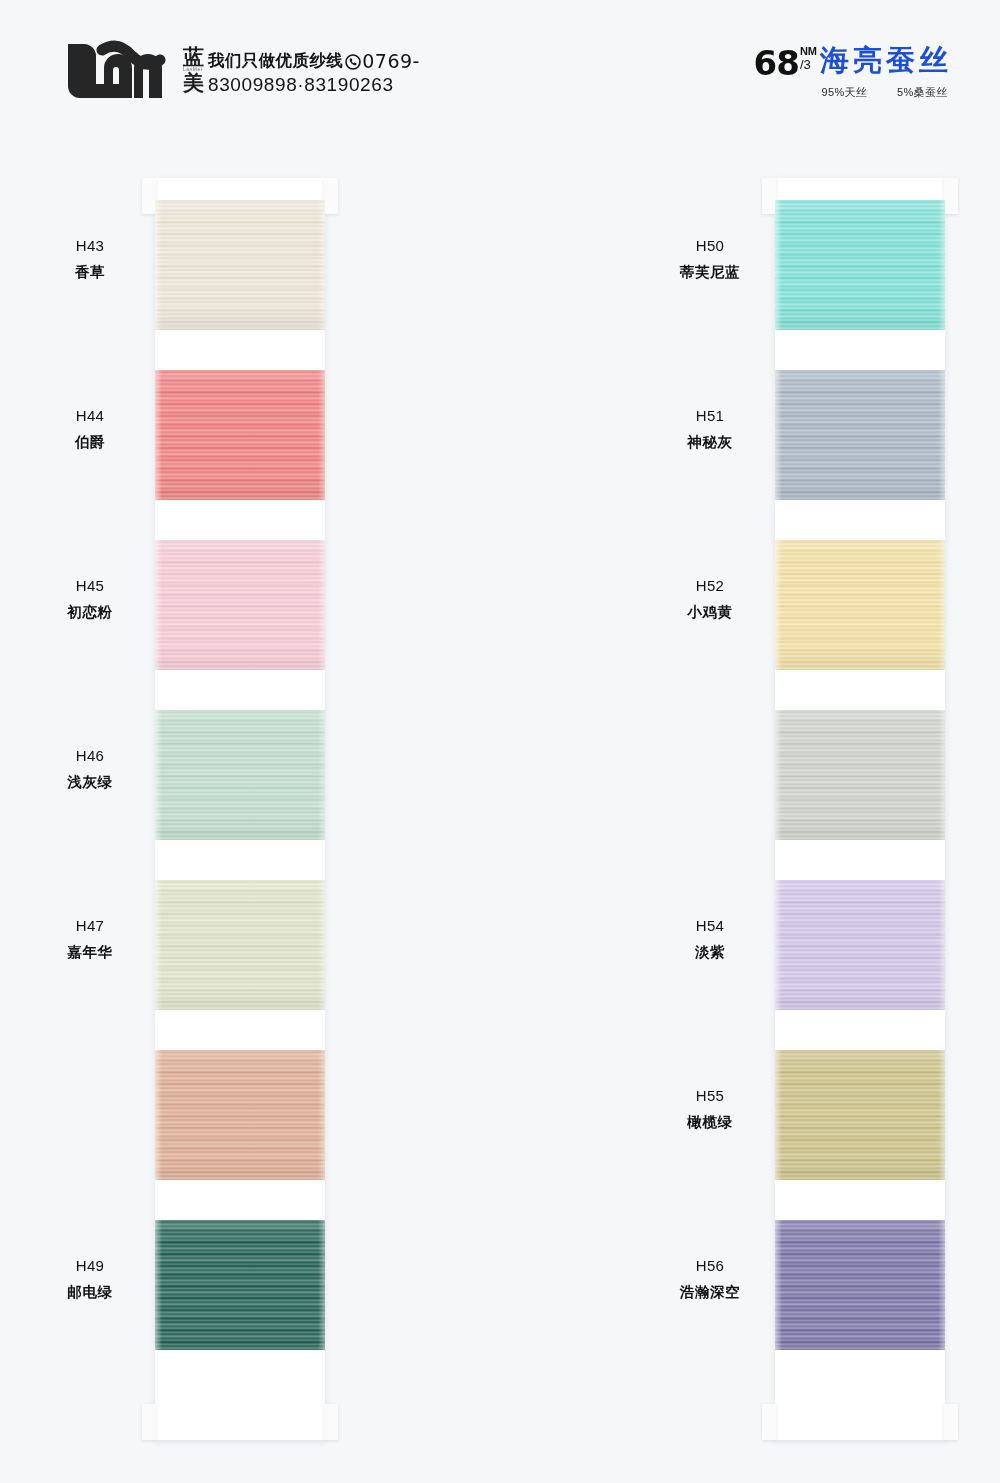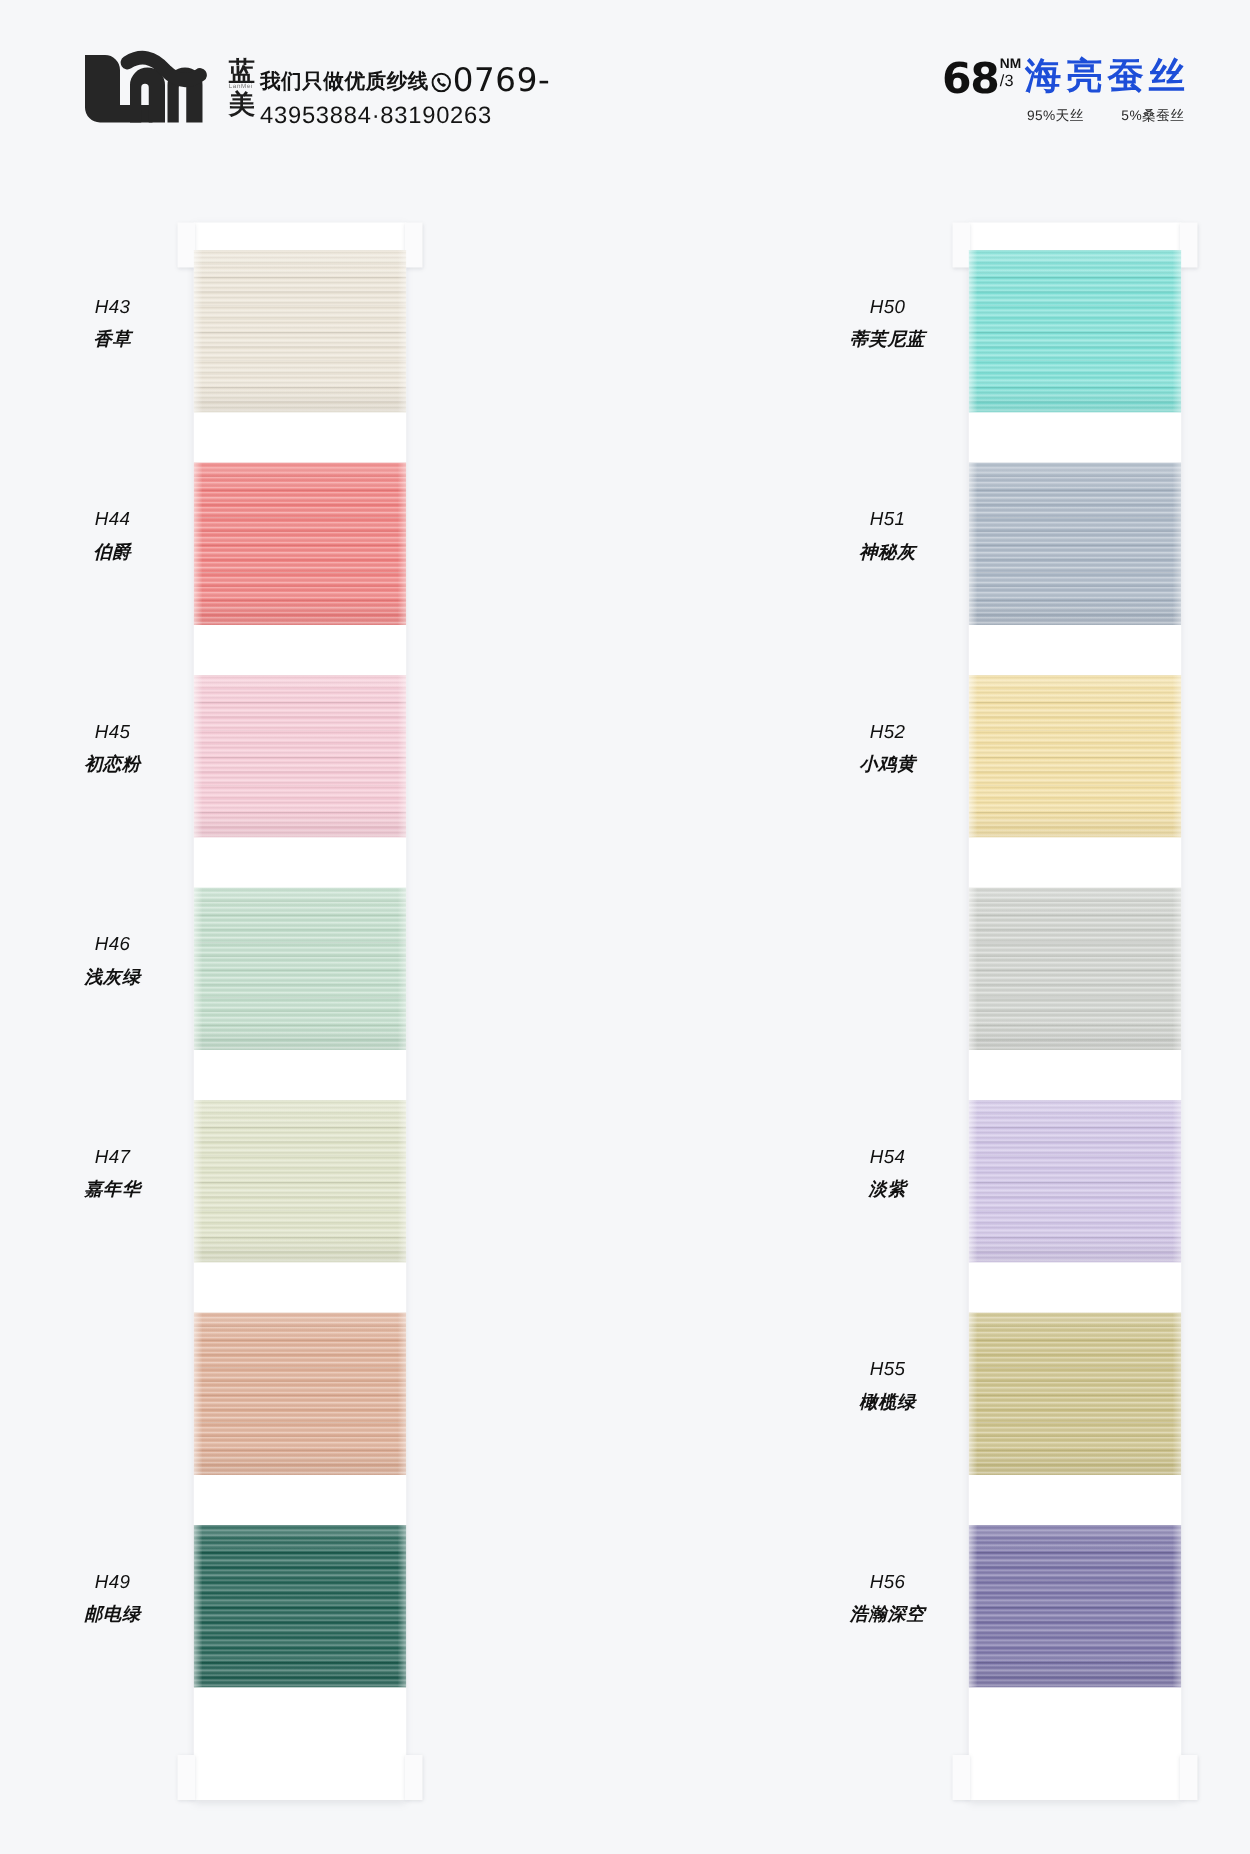--- a/index.html
+++ b/index.html
@@ -45,21 +45,21 @@
   .slogan-row1{
     display:flex;align-items:center;
     font-size:16.5px;font-weight:700;color:#141414;
     letter-spacing:.4px;
     font-family:"DejaVu Sans","Liberation Sans",sans-serif;
   }
   .phone-icon{
     display:inline-block;width:16px;height:16px;margin:0 1px 0 2px;
     position:relative;top:1px;
   }
-  .slogan-num1{font-size:26px;font-weight:400;letter-spacing:.5px;}
+  .slogan-num1{font-size:19px;font-weight:400;letter-spacing:.5px;}
   .slogan-row2{
     font-size:19px;font-weight:400;letter-spacing:.6px;color:#141414;
     margin-top:2px;
   }
 
   .spec{
     position:absolute;right:48px;top:46px;
     text-align:left;
   }
   .spec-top{display:flex;}
@@ -79,21 +79,21 @@
     margin-left:3px;line-height:1;
     font-family:"DejaVu Sans","Liberation Sans",sans-serif;
   }
   .spec-sub{
     display:flex;margin-top:5px;margin-left:68px;
     font-size:11px;color:#2b2b2b;letter-spacing:.3px;
   }
   .spec-sub span:last-child{margin-left:30px;}
 
   
-  .board{position:absolute;top:170px;left:0;width:919px;height:1290px;font-style:italic;}
+  .board{position:absolute;top:170px;left:0;width:919px;height:1290px;}
   .column{position:absolute;top:0;height:1270px;}
   .col0{left:0px;width:330px;}
   .col1{left:310px;width:330px;}
   .col2{left:620px;width:340px;}
 
   
   .strip{
     position:absolute;top:8px;
     width:170px;
     height:1262px;
@@ -208,21 +208,21 @@
     <div class="slogan-row1">
       <span>我们只做优质纱线</span>
       <span class="phone-icon">
         <svg width="16" height="16" viewBox="0 0 16 16">
           <circle cx="8" cy="8" r="7" fill="none" stroke="#141414" stroke-width="1.6"></circle>
           <path d="M5.2 4.6c.5-.5 1.2-.4 1.5.2l.5 1c.2.4.1.8-.2 1.1l-.3.3c.4.9 1.1 1.6 2 2l.3-.3c.3-.3.7-.4 1.1-.2l1 .5c.6.3.7 1 .2 1.5-.6.6-1.5.8-2.3.4-1.8-.8-3.3-2.3-4.1-4.1-.4-.8-.2-1.7.3-2.4z" fill="#141414"></path>
         </svg>
       </span>
       <span class="slogan-num1">0769-</span>
     </div>
-    <div class="slogan-row2">43953884·83190263</div>
+    <div class="slogan-row2">83009898·83190263</div>
   </div>
 
   <div class="spec">
     <div class="spec-top">
       <span class="spec-68">68</span>
       <span class="spec-frac">
         <span class="spec-nm">NM</span>
         <span class="spec-3">/3</span>
       </span>
       <span class="spec-name">海亮蚕丝</span>

